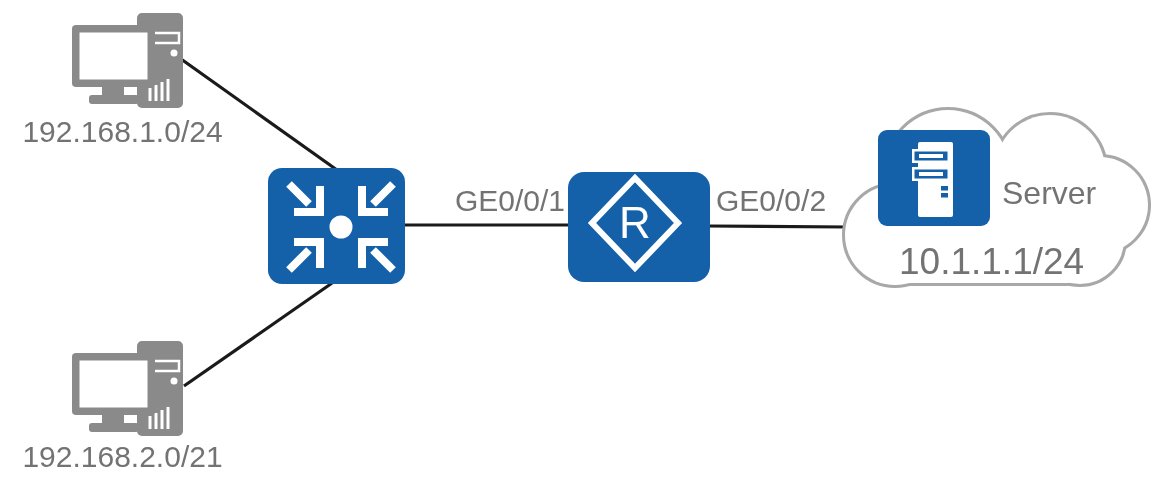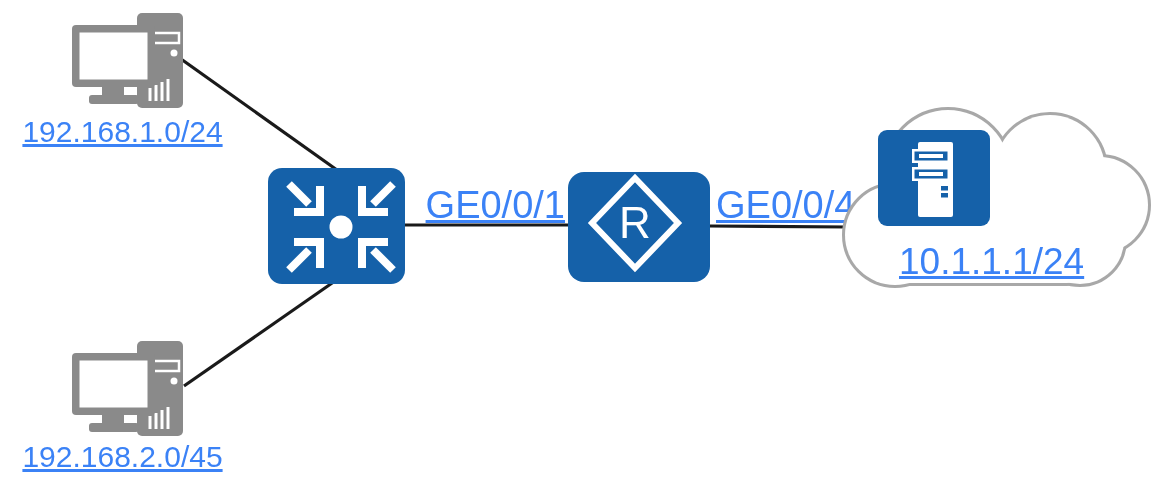--- a/index.html
+++ b/index.html
@@ -2,26 +2,25 @@
 <html><head>
 <meta charset="utf-8">
 <style>
   html,body{margin:0;padding:0;background:#ffffff;}
   .canvas{
     position:relative;width:1173px;height:493px;background:#ffffff;overflow:hidden;
     font-family:"Liberation Sans",sans-serif;
   }
   .abs{position:absolute;}
   .lbl{
-    position:absolute;color:#3b82f6;line-height:1.12;white-space:nowrap;
+    position:absolute;color:#737373;line-height:1.12;white-space:nowrap;
     font-family:"Liberation Sans",sans-serif;
-    text-decoration:underline;
   }
   .lbl-pc{font-size:30px;width:245px;text-align:center;}
-  .lbl-ge{font-size:38px;}
+  .lbl-ge{font-size:30px;}
   .lbl-router{font-size:31px;width:142px;text-align:center;}
   .lbl-server{font-size:32px;}
   .lbl-ip{font-size:37px;width:220px;text-align:left;}
   .router-r{
     position:absolute;left:568px;top:172px;width:134px;height:102px;
     display:flex;align-items:center;justify-content:center;
     color:#ffffff;font-size:44px;line-height:1;
   }
 </style>
 </head>
@@ -67,21 +66,21 @@
       <line x1="85" y1="80" x2="85" y2="93"></line>
       <line x1="91" y1="77" x2="91" y2="93"></line>
       <line x1="97" y1="74" x2="97" y2="93"></line>
       <line x1="103" y1="71" x2="103" y2="93"></line>
     </g>
     <rect x="7" y="17" width="83" height="62" rx="4" fill="#8a8a8a"></rect>
     <rect x="14.5" y="24.5" width="68" height="47" fill="#ffffff"></rect>
     <rect x="37" y="79" width="22" height="9" fill="#8a8a8a"></rect>
     <rect x="24" y="87" width="50" height="9" rx="3" fill="#8a8a8a"></rect>
   </svg>
-  <div class="lbl lbl-pc" style="left:0;top:440px">192.168.2.0/45</div>
+  <div class="lbl lbl-pc" style="left:0;top:440px">192.168.2.0/21</div>
 
   <svg class="abs" style="left:268px;top:168px" width="137" height="116" viewBox="0 0 137 116">
     <rect x="0" y="0" width="137" height="116" rx="14" fill="#1561a9"></rect>
     <defs>
       <g id="sw-arrow" stroke="#ffffff" stroke-width="8" fill="none">
         <line x1="-52" y1="-43" x2="-32" y2="-23"></line>
         <path d="M -47 -15 L -21 -15 L -21 -41"></path>
       </g>
     </defs>
     <g transform="translate(73,59)">
@@ -94,21 +93,21 @@
   </svg>
 
   <div class="lbl lbl-ge" style="left:400px;top:184px;width:165px;text-align:right">GE0/0/1</div>
 
   <svg class="abs" style="left:568px;top:172px" width="142" height="110" viewBox="0 0 142 110">
     <rect x="0" y="0" width="142" height="110" rx="16" fill="#1561a9"></rect>
     <polygon points="67,6 110,51 67,96 24,51" fill="none" stroke="#ffffff" stroke-width="6"></polygon>
   </svg>
   <div class="router-r">R</div>
 
-  <div class="lbl lbl-ge" style="left:716px;top:184px;width:160px;text-align:left">GE0/0/4</div>
+  <div class="lbl lbl-ge" style="left:716px;top:184px;width:160px;text-align:left">GE0/0/2</div>
 
   <svg class="abs" style="left:830px;top:100px" width="343" height="200" viewBox="830 100 343 200">
 
     <g stroke="#a8a8a8" stroke-width="6" fill="#ffffff">
       <circle cx="895" cy="235" r="50"></circle>
       <circle cx="948" cy="172" r="62"></circle>
       <circle cx="1050" cy="170" r="55"></circle>
       <circle cx="1100" cy="205" r="48"></circle>
       <circle cx="1080" cy="240" r="44"></circle>
       <rect x="885" y="205" width="200" height="78" rx="18"></rect>
@@ -132,15 +131,16 @@
       <rect x="914.5" y="151.5" width="33" height="9" fill="#1561a9"></rect>
       <rect x="919" y="154" width="24" height="4" fill="#ffffff"></rect>
       <rect x="912" y="167" width="38" height="14" fill="#ffffff"></rect>
       <rect x="914.5" y="169.5" width="33" height="9" fill="#1561a9"></rect>
       <rect x="919" y="172" width="24" height="4" fill="#ffffff"></rect>
 
       <rect x="941" y="186" width="7" height="4.5" fill="#1561a9"></rect>
       <rect x="941" y="193" width="7" height="4.5" fill="#1561a9"></rect>
     </g>
   </svg>
+  <div class="lbl lbl-server" style="left:1002px;top:176px">Server</div>
   <div class="lbl lbl-ip" style="left:899px;top:241px">10.1.1.1/24</div>
 
 </div>
 
 </body></html>

